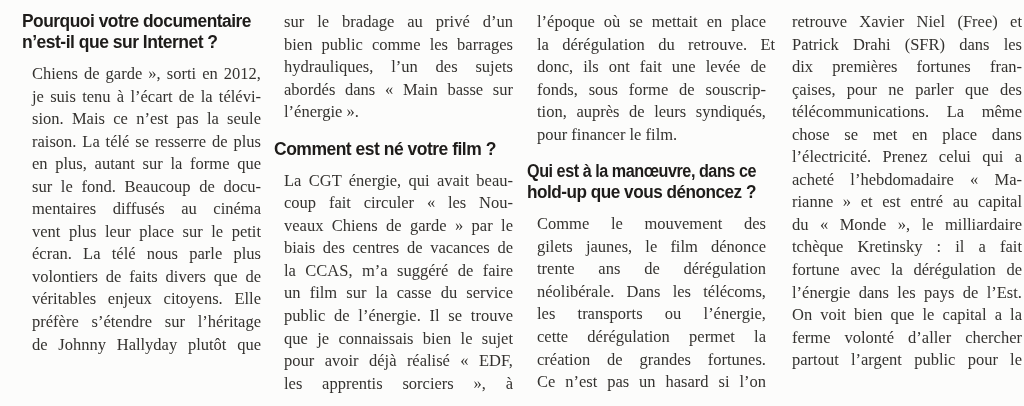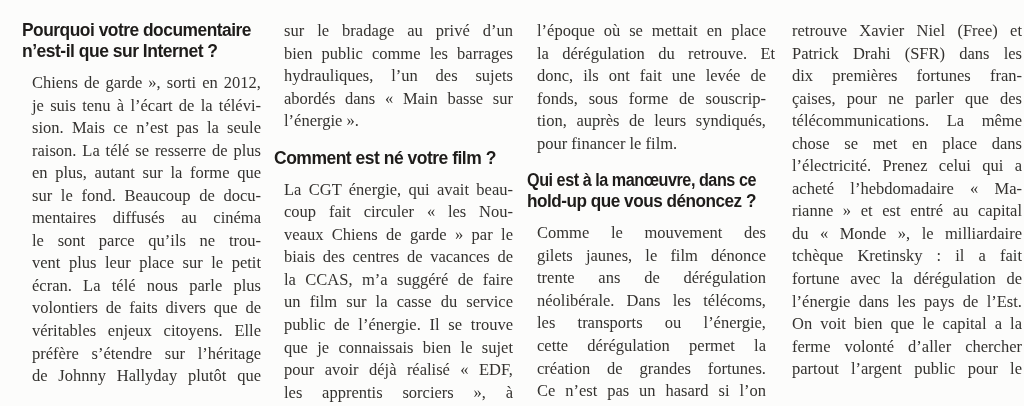--- a/index.html
+++ b/index.html
@@ -10,21 +10,21 @@
     background: #fcfcfb;
     overflow: hidden;
   }
   .article {
     position: relative;
     width: 1024px;
     height: 406px;
   }
   .col {
     position: absolute;
-    top: 20px;
+    top: 11px;
     width: 229px;
   }
   .col-1 { left: 22px; }
   .col-2 { left: 274px; }
   .col-3 { left: 527px; }
   .col-4 { left: 782px; width: 230px; }
 
   .block { margin: 10px; }
   .block.heading { margin: 15px 0 3px 0; }
   .col > .block:first-child { margin-top: 0; }
@@ -65,21 +65,20 @@
         <div class="line"><span class="run">n’est-il que sur Internet ?</span></div>
       </div>
       <div class="block body">
         <div class="line"><span class="run" style="word-spacing: 1.96354px;">Chiens de garde », sorti en 2012,</span></div>
         <div class="line"><span class="run" style="word-spacing: 2.14955px;">je suis tenu à l’écart de la télévi-</span></div>
         <div class="line"><span class="run" style="word-spacing: 4.18229px;">sion. Mais ce n’est pas la seule</span></div>
         <div class="line"><span class="run" style="word-spacing: 1.74219px;">raison. La télé se resserre de plus</span></div>
         <div class="line"><span class="run" style="word-spacing: 3.57031px;">en plus, autant sur la forme que</span></div>
         <div class="line"><span class="run" style="word-spacing: 4.5625px;">sur le fond. Beaucoup de docu-</span></div>
         <div class="line"><span class="run" style="word-spacing: 12.4427px;">mentaires diffusés au cinéma</span></div>
-        <div class="line"><span class="run" style="word-spacing: 9.60313px;">le sont parce qu’ils ne trou-</span></div>
         <div class="line"><span class="run" style="word-spacing: 4.41146px;">vent plus leur place sur le petit</span></div>
         <div class="line"><span class="run" style="word-spacing: 7.13125px;">écran. La télé nous parle plus</span></div>
         <div class="line"><span class="run" style="word-spacing: 3.73438px;">volontiers de faits divers que de</span></div>
         <div class="line"><span class="run" style="word-spacing: 7.60417px;">véritables enjeux citoyens. Elle</span></div>
         <div class="line"><span class="run" style="word-spacing: 8.6875px;">préfère s’étendre sur l’héritage</span></div>
         <div class="line"><span class="run" style="word-spacing: 6.60938px;">de Johnny Hallyday plutôt que</span></div>
       </div>
     </div>
   <div class="col col-2">
       <div class="block body">

